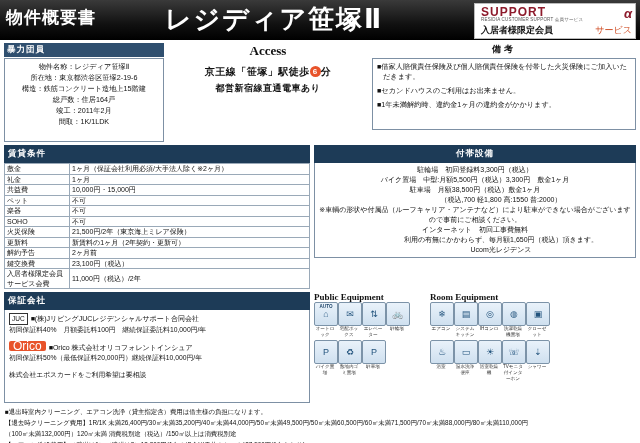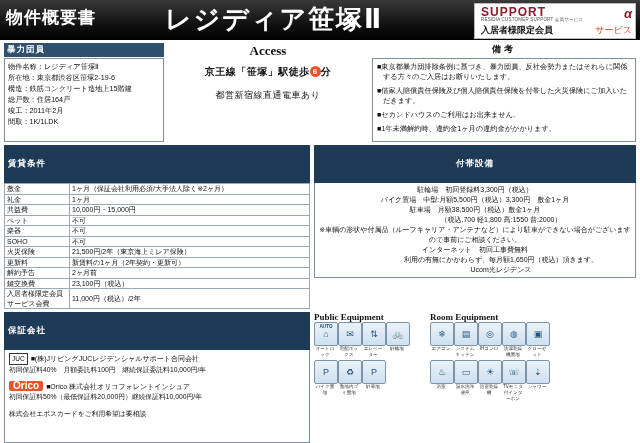--- a/index.html
+++ b/index.html
@@ -12,57 +12,57 @@
   .header .bigname{position:absolute;left:165px;top:2px;font-size:26px;font-weight:bold;color:#fff;letter-spacing:2px;}
   .header .logo{position:absolute;right:4px;top:3px;width:160px;height:34px;background:#fff;border:1px solid #bbb;}
   .header .logo .lg1{position:absolute;left:6px;top:1px;font-size:12px;font-weight:bold;color:#8d1a2b;letter-spacing:1px;}
   .header .logo .lg2{position:absolute;left:6px;top:13px;font-size:4.5px;color:#555;letter-spacing:.2px;}
   .header .logo .lg3{position:absolute;left:6px;top:20px;font-size:9px;font-weight:bold;color:#111;}
   .header .logo .lgmark{position:absolute;right:3px;top:2px;font-size:13px;font-weight:bold;color:#8d1a2b;font-style:italic;}
   .header .logo .lgsvc{position:absolute;right:3px;top:20px;font-size:9px;font-weight:normal;color:#cf4b22;}
 
   
   .sec-title{background:#2f4f6f;color:#fff;font-size:8.5px;font-weight:bold;padding:1px 3px;letter-spacing:1px;}
-  .bar{background:#1d3b57;color:#fff;font-size:8.5px;font-weight:bold;padding:13px 4px;letter-spacing:1px;}
+  .bar{background:#1d3b57;color:#fff;font-size:8.5px;font-weight:bold;padding:3px 4px;letter-spacing:1px;}
 
   
   .row1{display:flex;gap:4px;padding:3px 4px 0 4px;}
   .col-left{width:160px;}
   .col-mid{width:200px;}
   .col-right{flex:1;}
 
   .ovbox{border:1px solid #7d90a4;padding:2px 3px;margin-top:1px;min-height:78px;}
-  .ovbox div{font-size:7.2px;line-height:11px;}
+  .ovbox div{font-size:7.2px;line-height:11px;text-align:center;}
 
   .access{text-align:center;}
   .access .hd{font-size:13px;font-weight:bold;font-family:"Liberation Serif","DejaVu Serif",serif;}
   .access .l1{font-size:10px;font-weight:bold;margin-top:6px;letter-spacing:.5px;}
   .access .l1 .circ{display:inline-block;width:11px;height:11px;line-height:11px;border-radius:50%;background:#e8532a;color:#fff;font-size:8px;text-align:center;vertical-align:1px;}
-  .access .l2{font-size:9px;font-weight:normal;margin-top:10px;letter-spacing:.5px;}
+  .access .l2{font-size:9px;font-weight:bold;margin-top:3px;letter-spacing:.5px;}
 
   .bikou .hd{font-size:9px;font-weight:bold;text-align:center;letter-spacing:3px;}
   .bikou .bd{border:1px solid #7d90a4;padding:3px 4px;margin-top:2px;min-height:64px;}
   .bikou .bd p{margin:0 0 4px 0;font-size:7.2px;line-height:10px;text-indent:-6px;padding-left:6px;}
 
   .row2{display:flex;gap:4px;padding:3px 4px 0 4px;}
   .cond{width:306px;}
   .equip{flex:1;text-align:center;}
   .tbl{width:100%;border-collapse:collapse;table-layout:fixed;}
   .tbl td{border:1px solid #9aa9b8;font-size:7px;line-height:9.5px;padding:0 2px;vertical-align:middle;}
   .tbl td.k{width:60px;background:#fff;}
   .eq{border:1px solid #7d90a4;border-top:none;padding:2px 3px;}
   .eq div{font-size:7px;line-height:10px;}
   .eq .ind{padding-left:52px;text-indent:0;}
 
   .row3{display:flex;gap:4px;padding:3px 4px 0 4px;}
   .guar{width:306px;}
   .guar .gbox{border:1px solid #7d90a4;border-top:none;padding:3px 4px;min-height:86px;}
   .guar .gline{font-size:7px;line-height:10px;}
   .guar .logo1{display:inline-block;border:1px solid #333;font-size:6.5px;padding:0 2px;margin-right:3px;}
-  .guar .orico{display:inline-block;background:#e8532a;color:#fff;font-weight:bold;font-size:10px;padding:0 4px;border-radius:2px;margin-right:3px;}
+  .guar .orico{display:inline-block;background:#e8532a;color:#fff;font-weight:normal;font-size:12px;padding:0 4px;border-radius:2px;margin-right:3px;}
   .guar .gsub{font-size:6.8px;line-height:9.5px;}
 
   .pubeq{flex:1;}
   .eqhead{font-size:9px;font-weight:bold;font-family:"Liberation Serif","DejaVu Serif",serif;}
   .eqgrid{display:flex;gap:12px;}
   .eqcol{}
   .icons{display:flex;flex-wrap:wrap;gap:2px;width:100%;}
   .ic{width:22px;height:22px;border:1px solid #7c93a8;background:linear-gradient(180deg,#e9f2fa,#cfe0ef);position:relative;border-radius:2px;}
   .ic span{position:absolute;left:0;right:0;top:50%;transform:translateY(-50%);text-align:center;font-size:9px;color:#24557e;}
   .ic b{position:absolute;left:0;right:0;top:1px;text-align:center;font-size:4.6px;color:#1d4368;font-weight:bold;}
@@ -106,21 +106,20 @@
       <div class="hd">Access</div>
       <div class="l1">
         <span>京王線「笹塚」駅徒歩</span><span class="circ">6</span><span>分</span>
       </div>
       <div class="l2">都営新宿線直通電車あり</div>
     </div>
 
     <div class="col-right bikou">
       <div class="hd">備考</div>
       <div class="bd">
-        <p>■東京都暴力団排除条例に基づき、暴力団員、反社会勢力またはそれらに関係する方々のご入居はお断りいたします。</p>
         <p>■借家人賠償責任保険及び個人賠償責任保険を付帯した火災保険にご加入いただきます。</p>
         <p>■セカンドハウスのご利用はお出来ません。</p>
         <p>■1年未満解約時、違約金1ヶ月の違約金がかかります。</p>
       </div>
     </div>
   </div>
 
   <div class="row2">
     <div class="cond">
       <div class="bar">賃貸条件</div>

